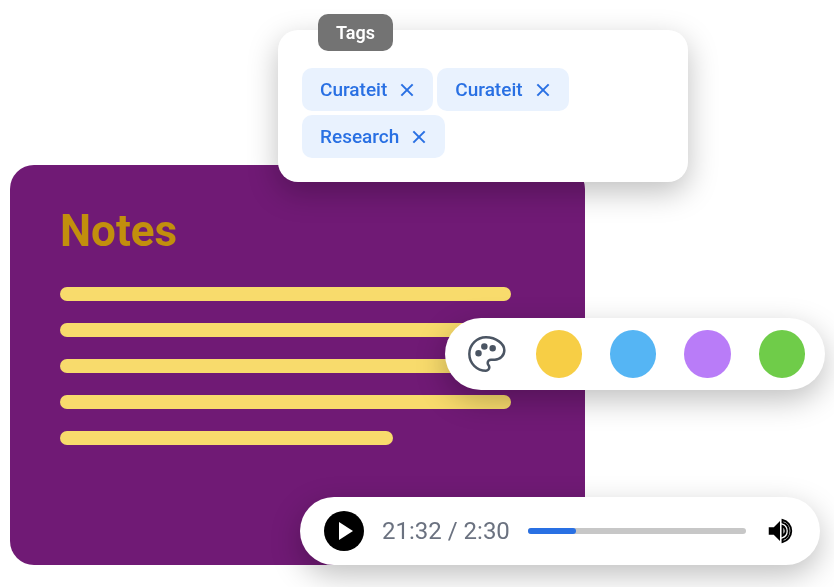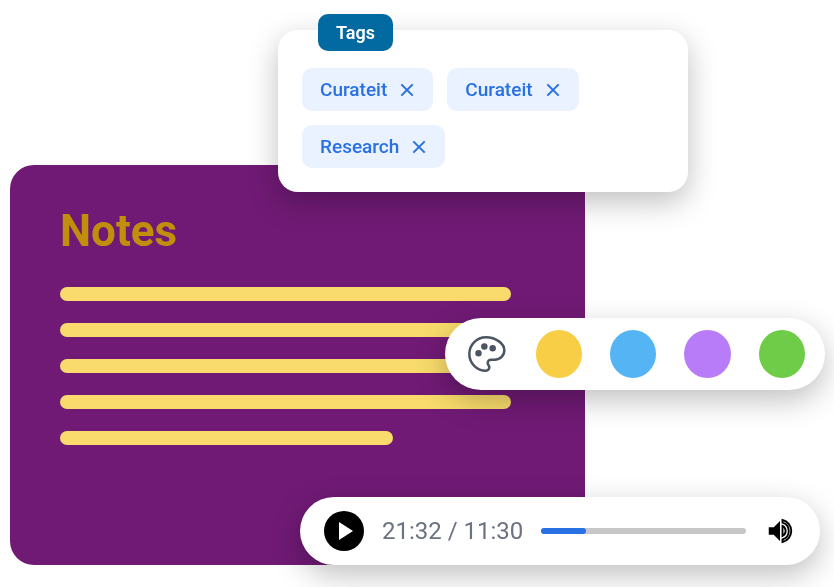--- a/index.html
+++ b/index.html
@@ -50,31 +50,31 @@
       width: 410px;
       background: white;
       border-radius: 20px;
       box-shadow: 0 10px 30px rgba(0,0,0,0.25);
       padding: 22px 24px 24px;
     }
     .tags-badge {
       position: absolute;
       top: -16px;
       left: 40px;
-      background: #0369a1;
+      background: #737373;
       color: white;
       font-size: 18px;
       font-weight: 600;
       padding: 8px 18px;
       border-radius: 10px;
     }
     .tags-list {
       display: flex;
       flex-wrap: wrap;
-      gap: 14px;
+      gap: 4px;
       margin-top: 16px;
     }
     .tag-chip {
       display: inline-flex;
       align-items: center;
       gap: 12px;
       background: #E9F2FE;
       color: #2970E3;
       font-size: 19px;
       font-weight: 500;
@@ -238,21 +238,21 @@
   <div class="color-swatch swatch-blue"></div>
   <div class="color-swatch swatch-purple"></div>
   <div class="color-swatch swatch-green"></div>
 </div>
 
 <div class="audio-player">
   <div class="play-button">
     <div class="play-triangle"></div>
   </div>
   <div class="time-display">
-    <span>21:32</span><span> / </span><span>11:30</span>
+    <span>21:32</span><span> / </span><span>2:30</span>
   </div>
   <div class="progress-bar">
     <div class="progress-fill"></div>
   </div>
   <div class="volume-icon">
     <svg width="30" height="30" viewBox="0 0 24 24" fill="black">
       <path d="M3 9v6h4l5 5V4L7 9H3z"></path>
       <path d="M16.5 12c0-1.77-1.02-3.29-2.5-4.03v8.05c1.48-.73 2.5-2.25 2.5-4.02z" fill="none" stroke="black" stroke-width="1.5"></path>
       <path d="M14 3.23v2.06c2.89.86 5 3.54 5 6.71s-2.11 5.85-5 6.71v2.06c4.01-.91 7-4.49 7-8.77s-2.99-7.86-7-8.77z" fill="none" stroke="black" stroke-width="1.5"></path>
     </svg>

